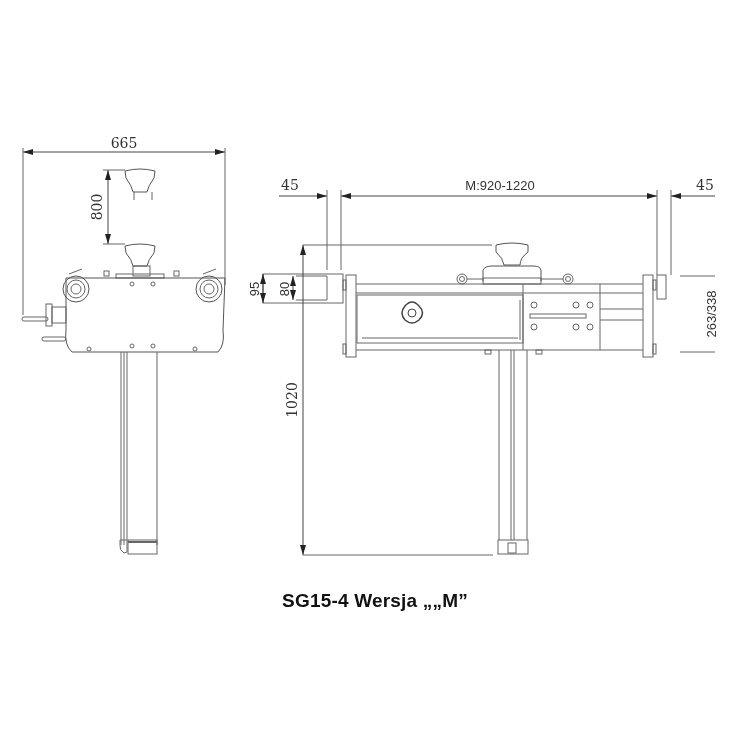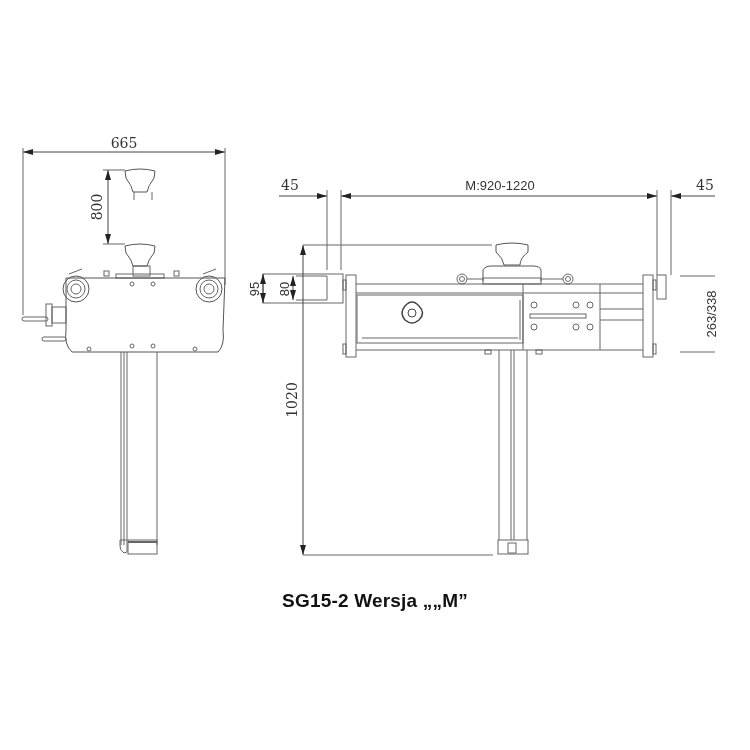--- a/index.html
+++ b/index.html
@@ -152,13 +152,13 @@
 
   <text class="dim-text" x="290" y="190" text-anchor="middle">45</text>
   <text class="dim-text-sans" x="500" y="190" text-anchor="middle">M:920-1220</text>
   <text class="dim-text" x="705" y="190" text-anchor="middle">45</text>
   <text class="dim-text-sans" transform="translate(259,289) rotate(-90)" text-anchor="middle">95</text>
   <text class="dim-text-sans" transform="translate(289,289) rotate(-90)" text-anchor="middle">80</text>
   <text class="dim-text" transform="translate(297,400) rotate(-90)" text-anchor="middle">1020</text>
   <text class="dim-text-sans" transform="translate(716,314) rotate(-90)" text-anchor="middle">263/338</text>
 </svg>
 
-<div class="caption">SG15-2 Wersja „„M”</div>
+<div class="caption">SG15-4 Wersja „„M”</div>
 
 </body></html>

